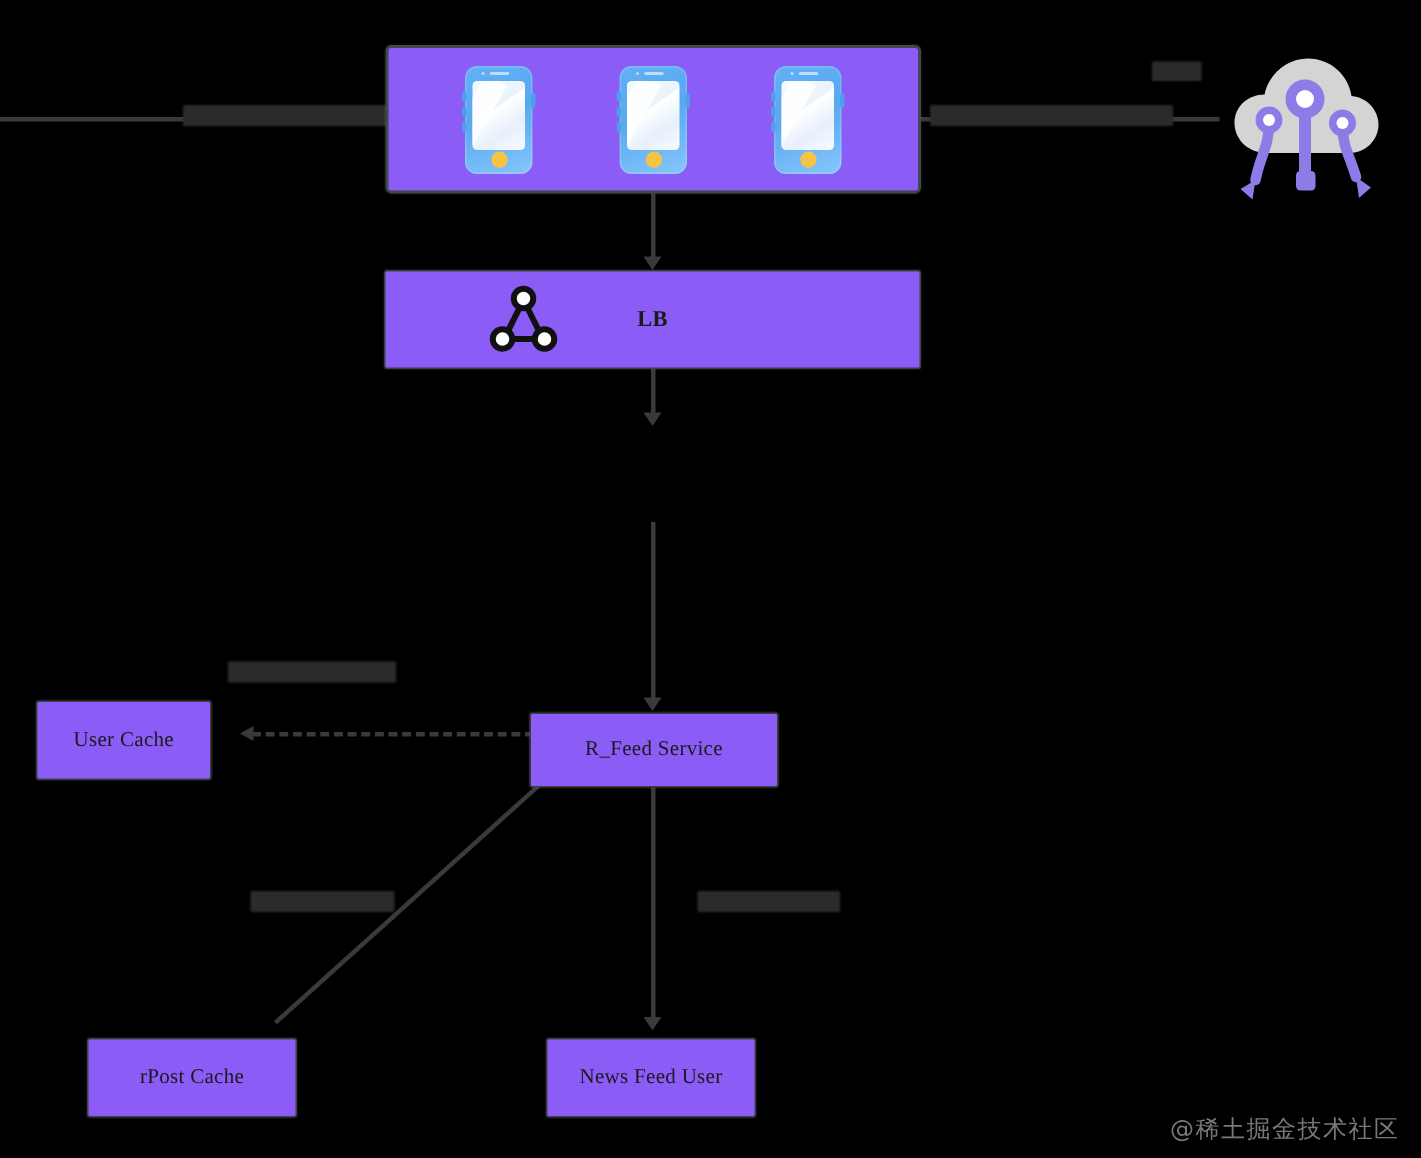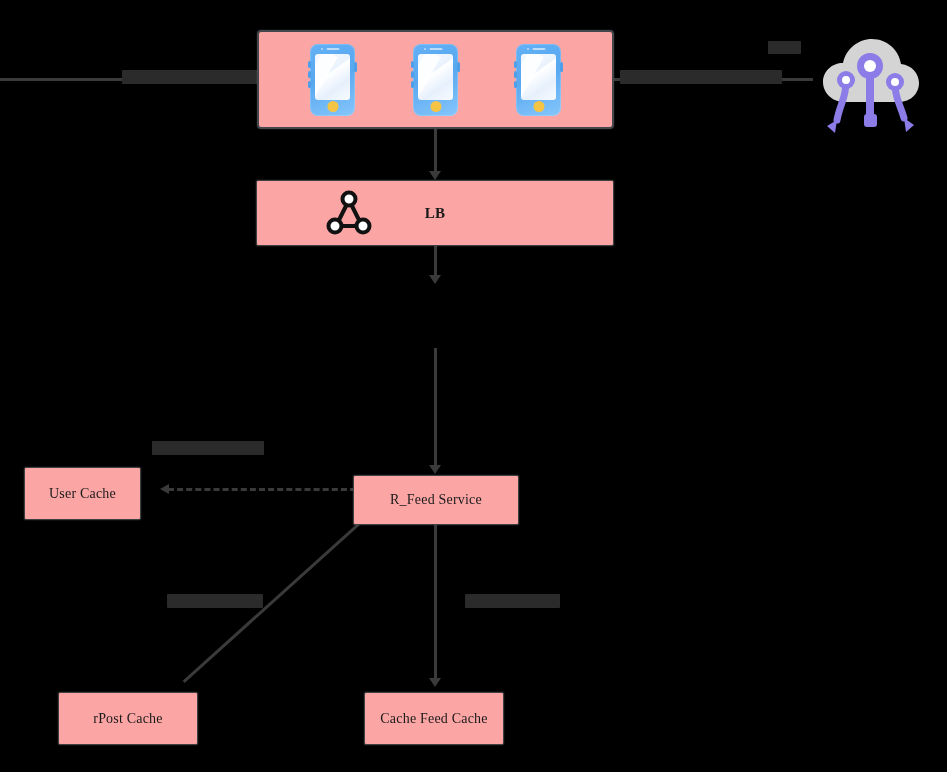--- a/index.html
+++ b/index.html
@@ -12,21 +12,21 @@
     width: 947px;
     height: 772px;
     background: #000000;
     overflow: hidden;
     font-family: "Liberation Serif", "DejaVu Serif", serif;
   }
 
   
   .node {
     position: absolute;
-    background: #fca5a5;
+    background: #8b5cf6;
     border: 1px solid #3c4043;
     box-sizing: border-box;
     display: flex;
     align-items: center;
     justify-content: center;
     color: #1a1a1a;
     border-radius: 2px;
     box-shadow: 0 0 0 1px rgba(255,255,255,0.05);
   }
   .node .label {
@@ -254,34 +254,35 @@
 
   <div class="node" id="usercache">
     <span class="label">User Cache</span>
   </div>
 
   <div class="node" id="rpost">
     <span class="label">rPost Cache</span>
   </div>
 
   <div class="node" id="newsfeed">
-    <span class="label">Cache Feed Cache</span>
+    <span class="label">News Feed User</span>
   </div>
 
   <svg id="cloud" width="110" height="110" viewBox="0 0 110 110">
     <path d="M30 72 C16 72 8 62 8 52 C8 41 17 33 28 33 C31 19 43 9 57 9
              C72 9 84 20 86 34 C97 35 104 44 104 53 C104 63 96 72 84 72 Z" fill="#d4d4d4"></path>
     <line x1="55" y1="40" x2="55" y2="86" stroke="#8b7ce8" stroke-width="8" stroke-linecap="round"></line>
     <circle cx="55" cy="36" r="13" fill="#8b7ce8"></circle>
     <circle cx="55" cy="36" r="6" fill="#ffffff"></circle>
     <path d="M31 52 C31 68 25 74 22 90" stroke="#8b7ce8" stroke-width="7" fill="none" stroke-linecap="round"></path>
     <circle cx="31" cy="50" r="9" fill="#8b7ce8"></circle>
     <circle cx="31" cy="50" r="4" fill="#ffffff"></circle>
     <path d="M80 54 C80 68 85 74 89 88" stroke="#8b7ce8" stroke-width="7" fill="none" stroke-linecap="round"></path>
     <circle cx="80" cy="52" r="9" fill="#8b7ce8"></circle>
     <circle cx="80" cy="52" r="4" fill="#ffffff"></circle>
     <path d="M22 90 L12 96 L20 103 Z" fill="#8b7ce8"></path>
     <path d="M89 88 L99 95 L91 102 Z" fill="#8b7ce8"></path>
     <rect x="49" y="84" width="13" height="13" rx="3" fill="#8b7ce8"></rect>
   </svg>
 
+  <div id="watermark">@稀土掘金技术社区</div>
 
 </div>
 
 </body></html>

